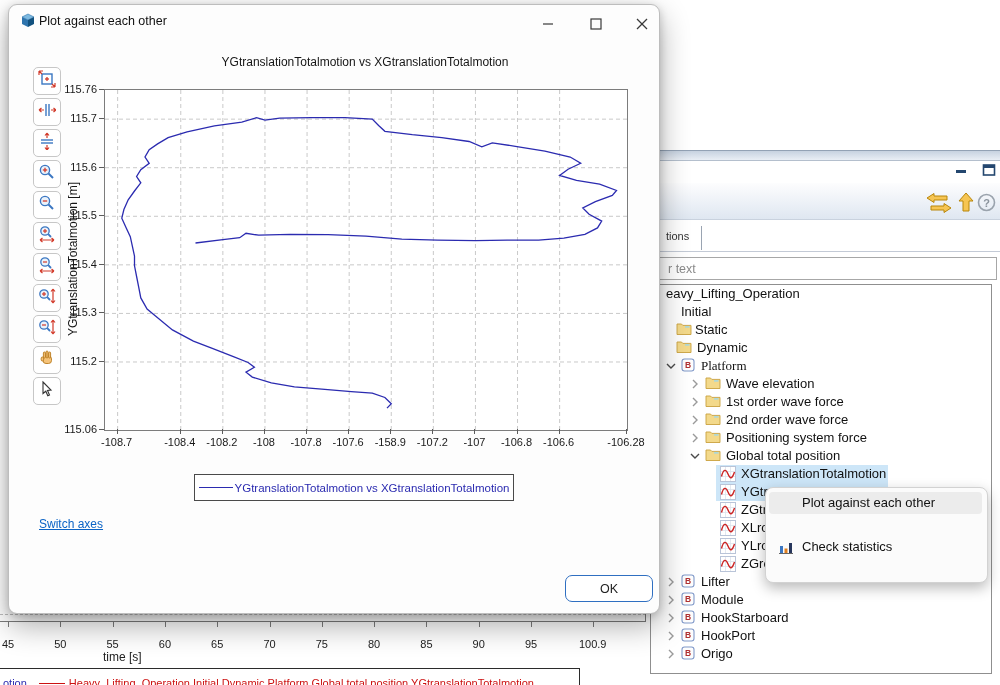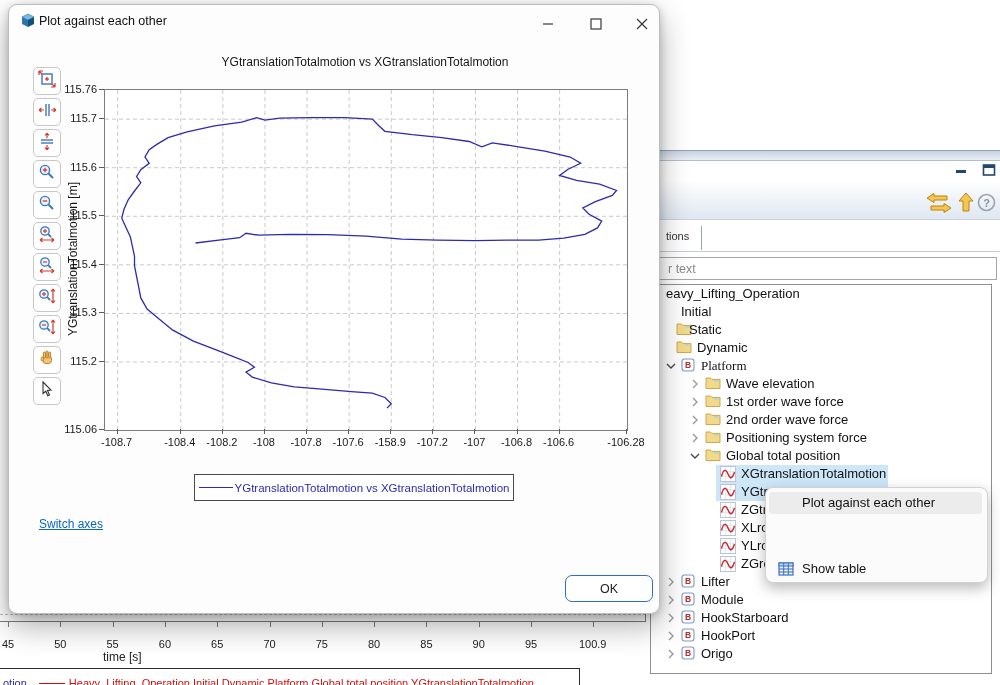--- a/index.html
+++ b/index.html
@@ -149,21 +149,21 @@
         <span class="lbl" style="left: 3px;">eavy_Lifting_Operation</span>
       </div>
       <div class="tree-row" style="left: 663px; top: 303px; position: absolute;">
         <span class="lbl" style="left: 18px;">Initial</span>
       </div>
       <div class="tree-row" style="left: 663px; top: 321px; position: absolute;">
         <span class="tree-ic" style="left: 13px;"><svg width="16" height="14">
             <path d="M1 3 L1 2 L5.5 2 L6.8 3.4 L15 3.4 L15 12.5 L1 12.5 Z" fill="#f3d98b" stroke="#c9a23e" stroke-width="0.9"></path>
             <rect x="9" y="4.2" width="4.5" height="1.4" fill="#9fd8e8"></rect>
           </svg></span>
-        <span class="lbl" style="left: 26px; text-align: right;">Static</span>
+        <span class="lbl" style="left: 32px; text-align: right;">Static</span>
       </div>
       <div class="tree-row" style="left: 663px; top: 339px; position: absolute;">
         <span class="tree-ic" style="left: 13px;"><svg width="16" height="14">
             <path d="M1 3 L1 2 L5.5 2 L6.8 3.4 L15 3.4 L15 12.5 L1 12.5 Z" fill="#f3d98b" stroke="#c9a23e" stroke-width="0.9"></path>
             <rect x="9" y="4.2" width="4.5" height="1.4" fill="#9fd8e8"></rect>
           </svg></span>
         <span class="lbl" style="left: 34px;">Dynamic</span>
       </div>
       <div class="tree-row" style="left: 663px; top: 357px; position: absolute;">
         <span class="tree-ic" style="left: 1px;"><svg width="14" height="16">
@@ -342,30 +342,28 @@
             <text x="7" y="10.3" text-anchor="middle" font-size="8.5" font-weight="bold" font-family="Liberation Sans,sans-serif" fill="#b03030">B</text>
           </svg></span>
         <span class="lbl" style="left: 38px;">Origo</span>
       </div>
     </div>
 
   <div id="context-menu" class="abs" style="left:765px;top:487px;width:221px;height:94px;">
       <div class="menu-item hl" style="top: 4px;">
         <span class="mi-lbl">Plot against each other</span>
       </div>
-      <div class="menu-item" style="top: 70px;">
+      <div class="menu-item" style="top: 48px;">
         <span class="mi-ic"><svg width="18" height="18">
-            <rect x="2" y="3" width="14" height="12" fill="#eaf2fb" stroke="#3b6fbe" stroke-width="1.2"></rect>
-            <rect x="2" y="3" width="14" height="3" fill="#bcd6f0" stroke="#3b6fbe" stroke-width="1"></rect>
-            <line x1="6.7" y1="3" x2="6.7" y2="15" stroke="#3b6fbe" stroke-width="1"></line>
-            <line x1="11.3" y1="3" x2="11.3" y2="15" stroke="#3b6fbe" stroke-width="1"></line>
-            <line x1="2" y1="9" x2="16" y2="9" stroke="#3b6fbe" stroke-width="1"></line>
-            <line x1="2" y1="12" x2="16" y2="12" stroke="#3b6fbe" stroke-width="1"></line>
-          </svg></span>
-        <span class="mi-lbl">Show table</span>
+            <line x1="2" y1="15.5" x2="16" y2="15.5" stroke="#666" stroke-width="1"></line>
+            <rect x="3" y="8" width="3" height="7" fill="#3b77c2"></rect>
+            <rect x="7.5" y="10.5" width="3" height="4.5" fill="#e08020"></rect>
+            <rect x="12" y="5" width="3" height="10" fill="#27365c"></rect>
+          </svg></span>
+        <span class="mi-lbl">Check statistics</span>
       </div>
     </div>
 
   <div id="dialog" class="abs">
     <div class="abs" style="left:11px;top:8px;">
       <svg width="16" height="16">
         <polygon points="8,1 14,4 8,7 2,4" fill="#7db9e0" stroke="#2e74ad" stroke-width="0.6"></polygon>
         <polygon points="2,4 8,7 8,14 2,11" fill="#2e74ad"></polygon>
         <polygon points="14,4 8,7 8,14 14,11" fill="#12527f"></polygon>
       </svg>

